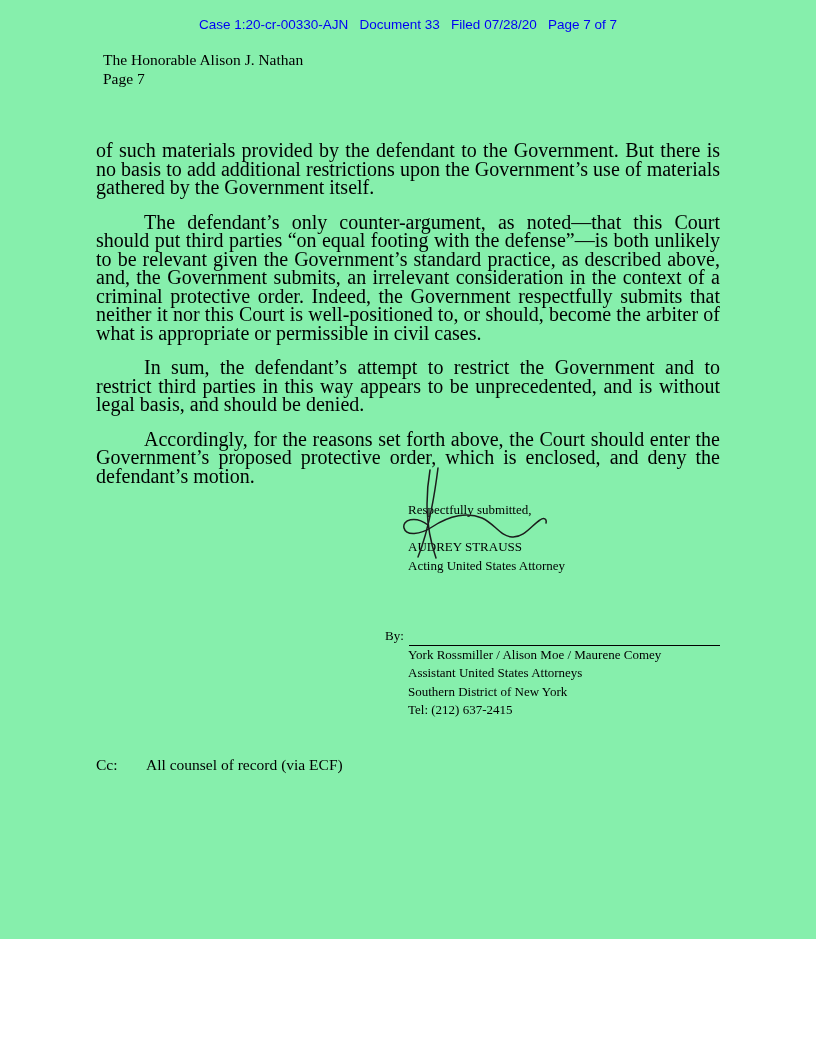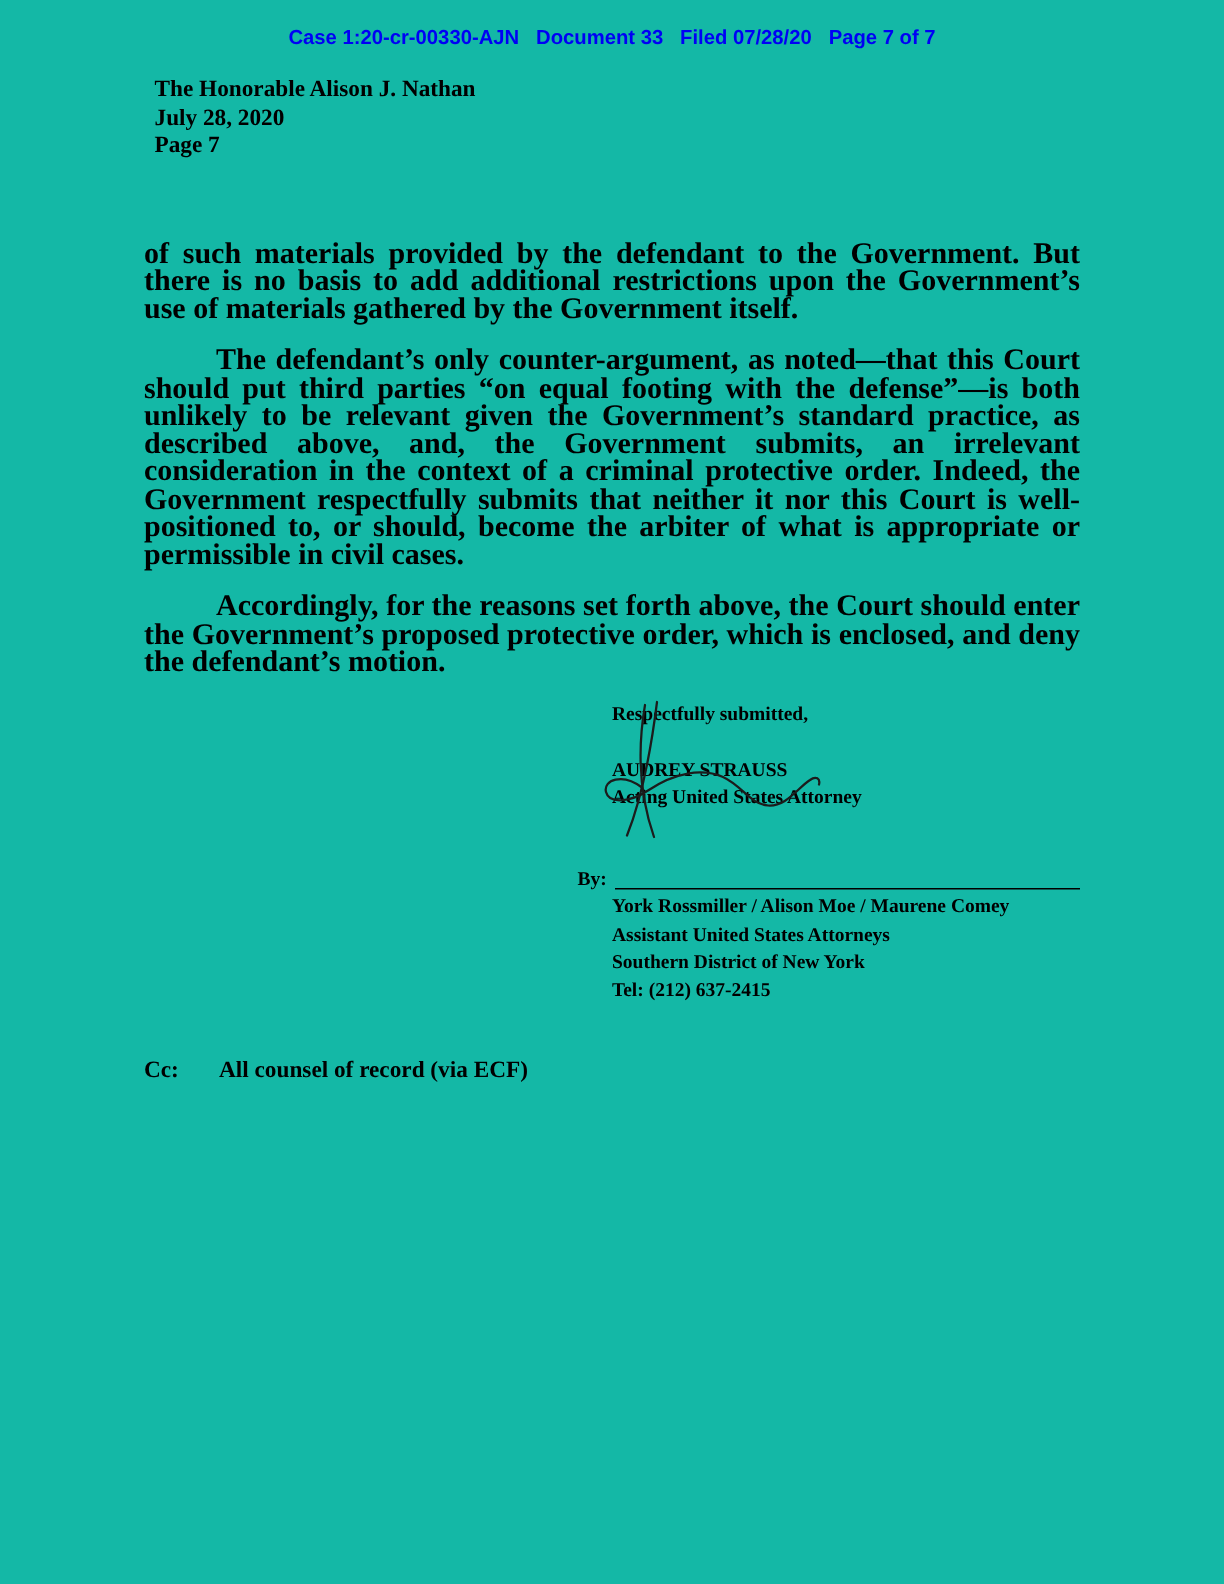--- a/index.html
+++ b/index.html
@@ -3,26 +3,25 @@
 <meta charset="utf-8">
 <style>
   html, body {
     margin: 0;
     padding: 0;
     background: #ffffff;
   }
   .page {
     position: relative;
     width: 816px;
-    height: 1056px;
-    background: #14b8a6;
+    height: 939px;
+    background: #86efac;
     overflow: hidden;
     font-family: "Liberation Serif", "DejaVu Serif", serif;
     color: #000000;
-    font-weight: bold;
   }
   .stamp-header {
     padding-top: 17px;
     text-align: center;
     font-family: "Liberation Sans", "DejaVu Sans", sans-serif;
     font-size: 13.5px;
     line-height: 15px;
     color: #0000f5;
     white-space: pre;
   }
@@ -46,22 +45,23 @@
   .sig-block {
     margin: 0 96px 0 408px;
     font-size: 13px;
     line-height: 18.5px;
   }
   .sig-name {
     margin-top: 18.5px;
   }
   .by-row {
     display: flex;
+    align-items: flex-end;
     margin-left: -23px;
-    margin-top: 36px;
+    margin-top: 52px;
     height: 18.5px;
   }
   .by-label {
     flex: 0 0 auto;
     padding-right: 5px;
   }
   .sig-line {
     flex: 1 1 auto;
     border-bottom: 1.5px solid #000000;
     height: 15px;
@@ -84,27 +84,27 @@
 </style>
 </head>
 <body>
 
 <div class="page">
 
   <div class="stamp-header" style="color: rgb(0, 0, 245);">Case 1:20-cr-00330-AJN   Document 33   Filed 07/28/20   Page 7 of 7</div>
 
   <div class="recipient-block">
     <div>The Honorable Alison J. Nathan</div>
-    <div>July 28, 2020</div>
     <div>Page 7</div>
   </div>
 
   <div class="body-text">
     <p>of such materials provided by the defendant to the Government.  But there is no basis to add additional restrictions upon the Government’s use of materials gathered by the Government itself.</p>
     <p class="indented">The defendant’s only counter-argument, as noted—that this Court should put third parties “on equal footing with the defense”—is both unlikely to be relevant given the Government’s standard practice, as described above, and, the Government submits, an irrelevant consideration in the context of a criminal protective order.  Indeed, the Government respectfully submits that neither it nor this Court is well-positioned to, or should, become the arbiter of what is appropriate or permissible in civil cases.</p>
+    <p class="indented">In sum, the defendant’s attempt to restrict the Government and to restrict third parties in this way appears to be unprecedented, and is without legal basis, and should be denied.</p>
     <p class="indented">Accordingly, for the reasons set forth above, the Court should enter the Government’s proposed protective order, which is enclosed, and deny the defendant’s motion.</p>
   </div>
 
   <div class="sig-block">
     <div>Respectfully submitted,</div>
     <div class="sig-name">AUDREY STRAUSS</div>
     <div>Acting United States Attorney</div>
     <div class="by-row">
       <span class="by-label">By:</span>
       <span class="sig-line"></span>

